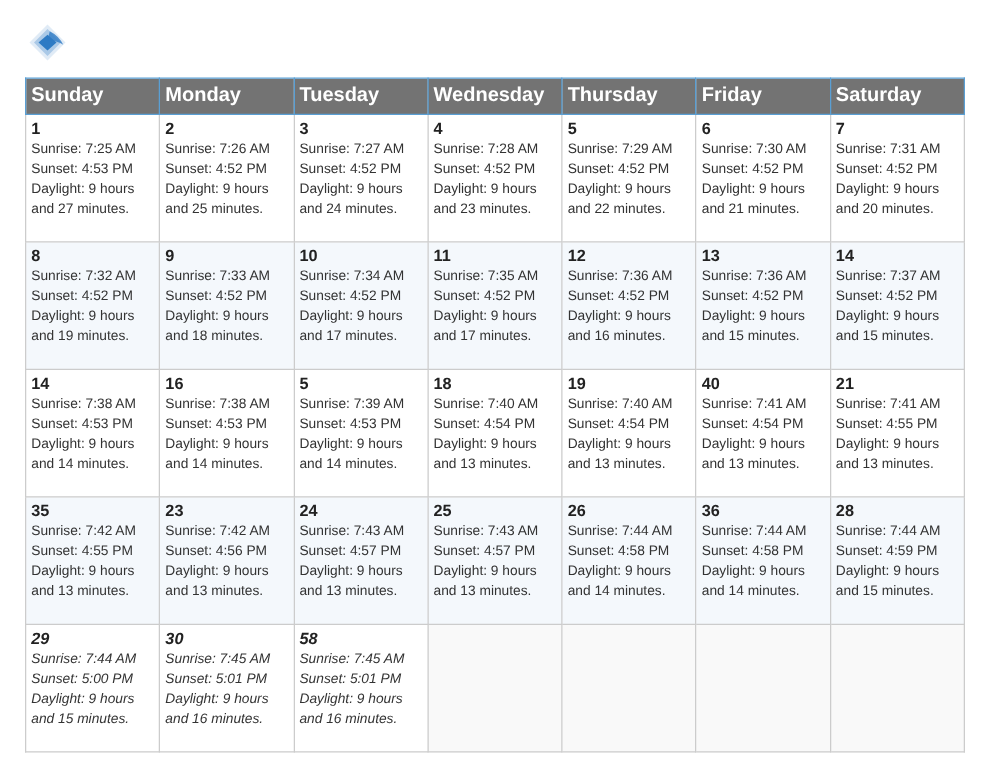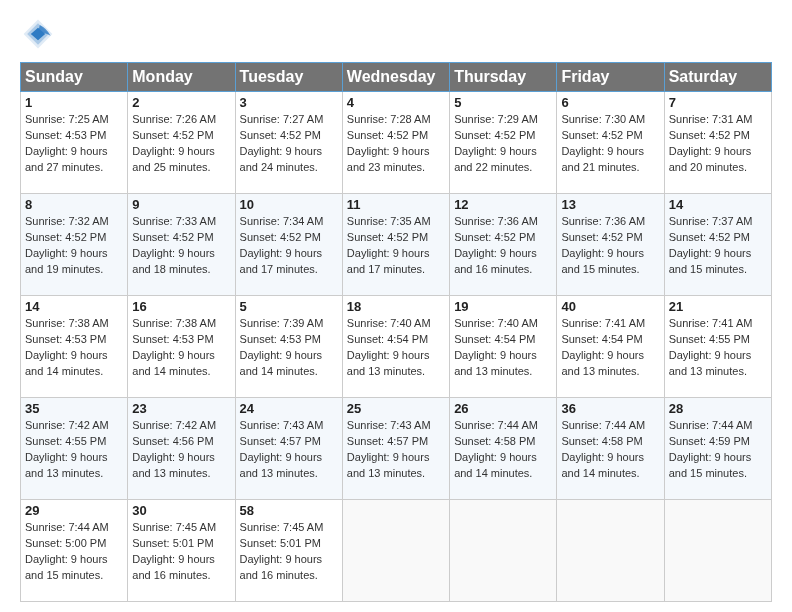--- a/index.html
+++ b/index.html
@@ -96,20 +96,21 @@
     .day-info {
       line-height: 1.45;
       font-size: 11px;
     }
     .empty-cell {
       background: #f9f9f9 !important;
     }
     
     .calendar tbody tr:last-child td {
       height: 70px;
+      font-style: italic;
     }
   </style>
 </head>
 <body>
 
 <div class="page">
   <div class="header">
     <div class="logo">
       <svg class="logo-icon" viewBox="0 0 40 40" xmlns="http://www.w3.org/2000/svg">
         <polygon points="20,4 36,20 20,36 4,20" fill="#2e7bc4" opacity="0.15"></polygon>

